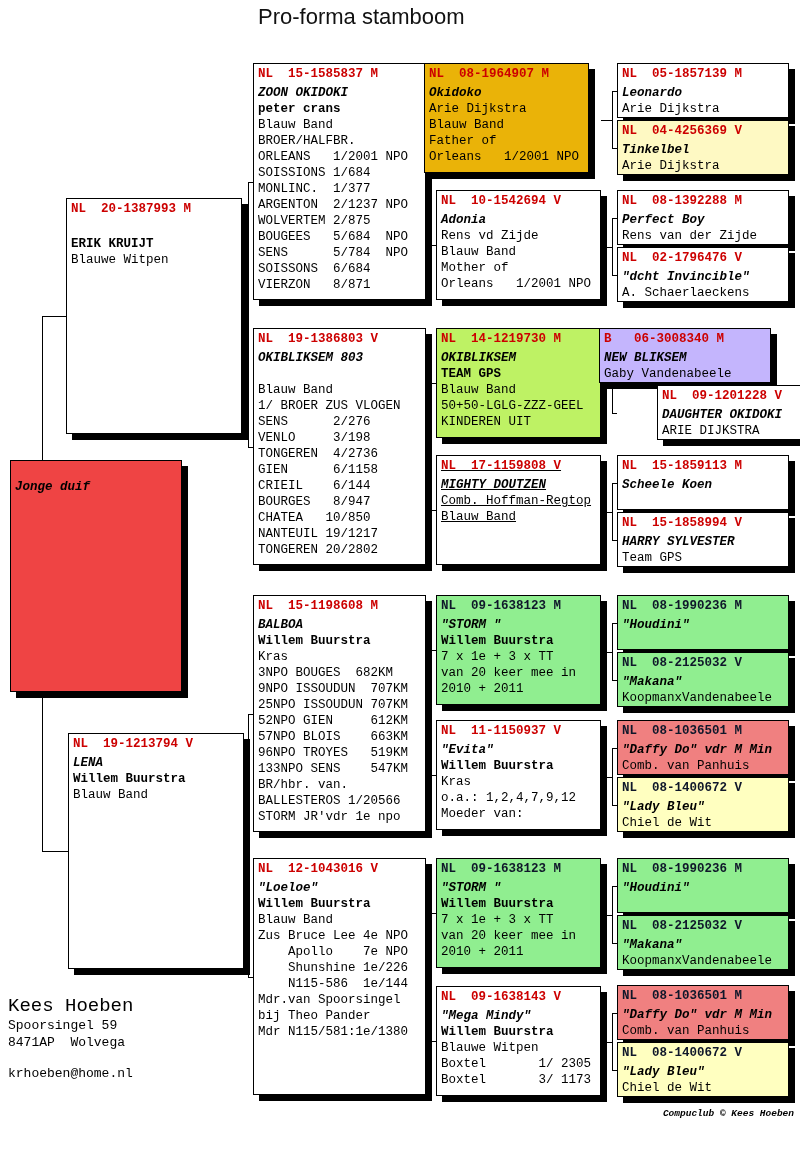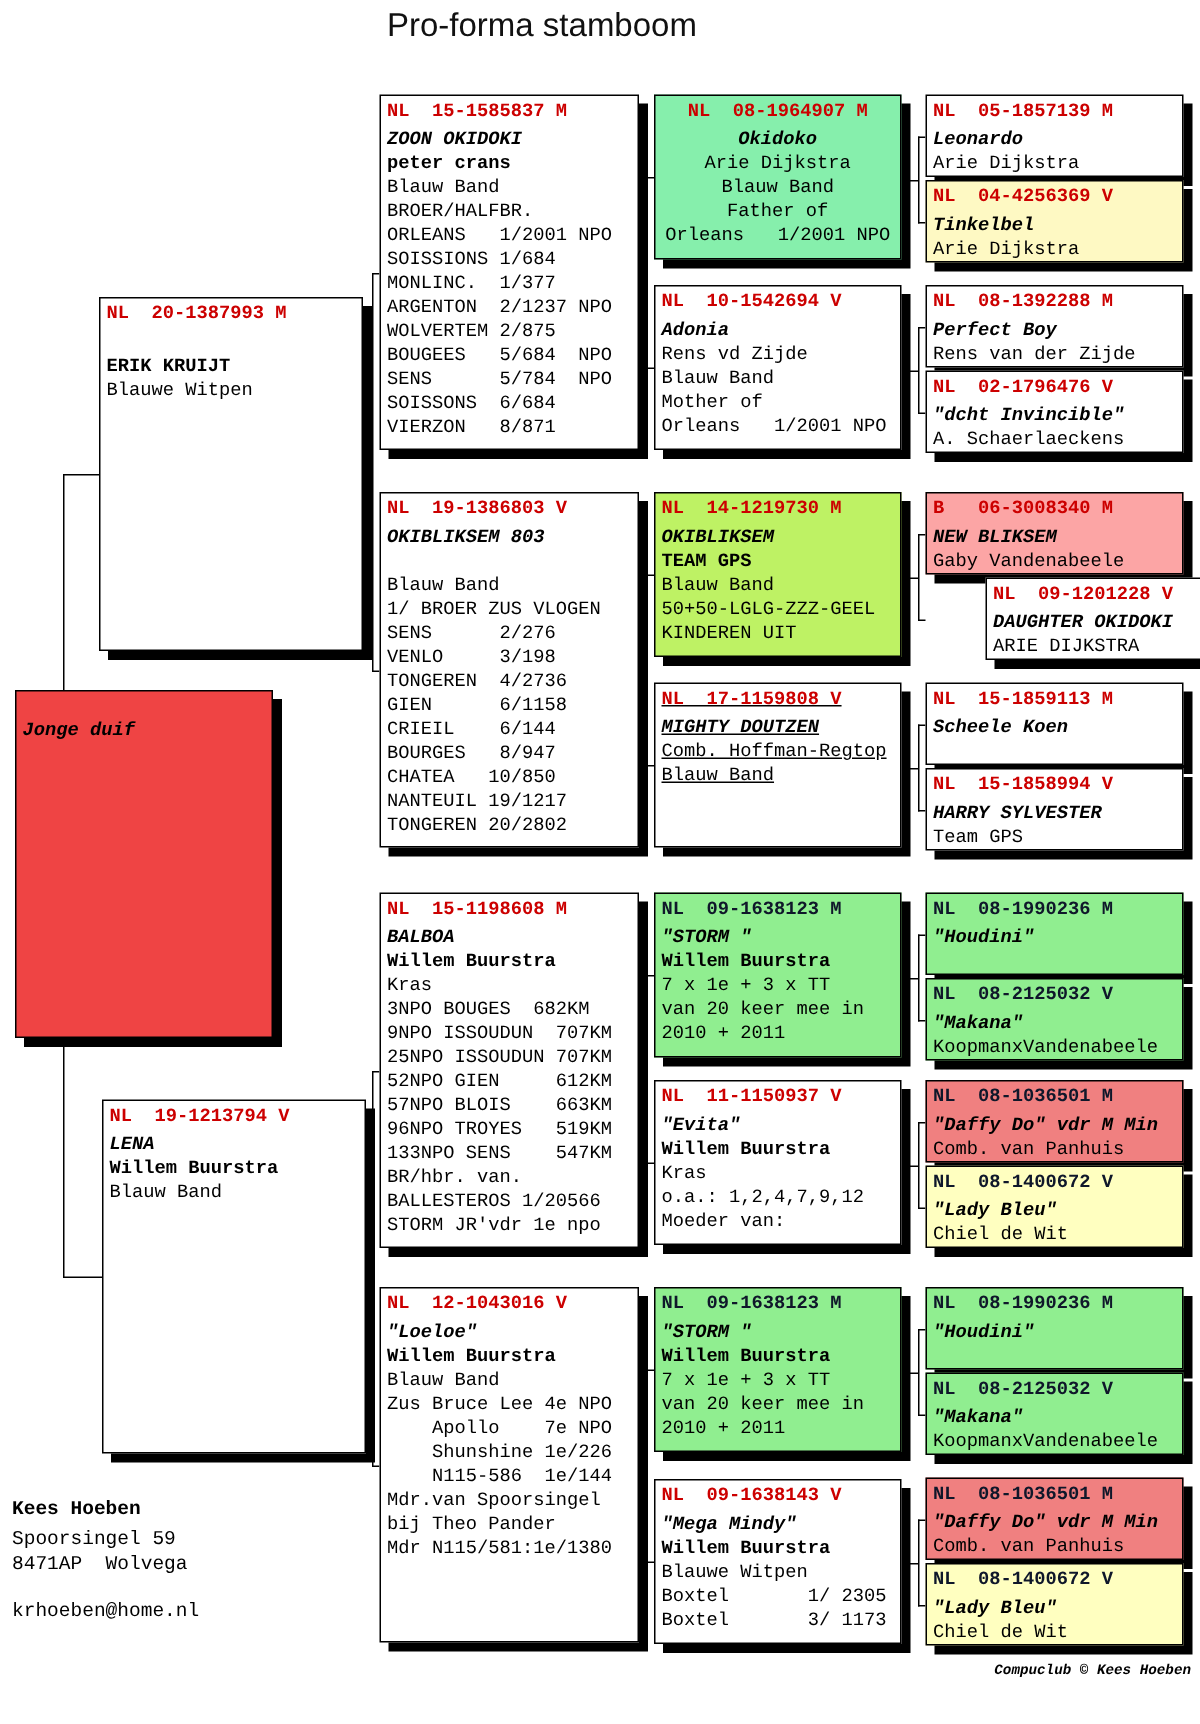--- a/index.html
+++ b/index.html
@@ -9,21 +9,21 @@
          font-size:22px;color:#111;}
   .seg{position:absolute;background:#000;z-index:1;}
   .box{position:absolute;box-sizing:border-box;border:1px solid #000;background:#fff;
        box-shadow:6px 6px 0 #000;padding:2px 4px;z-index:2;}
   .ring{font-weight:bold;white-space:pre;font-size:12.5px;line-height:17px;color:#cc0000;margin-bottom:2px;}
   .ring.black{color:#0f172a;}
   .ln{white-space:pre;font-size:12.5px;line-height:16px;min-height:16px;}
   .b{font-weight:bold;}
   .i{font-style:italic;}
   #owner{position:absolute;left:8px;top:995px;z-index:3;}
-  #owner .oname{font-size:13px;font-weight:bold;line-height:22px;}
+  #owner .oname{font-size:19px;font-weight:normal;line-height:22px;}
   #owner .oline{font-size:13px;line-height:17px;white-space:pre;}
   #owner .oemail{font-size:13px;line-height:17px;margin-top:14px;}
   #credit{position:absolute;right:6px;top:1108px;font-size:9.5px;font-weight:bold;font-style:italic;z-index:3;}
 </style>
 </head>
 <body>
 
 <div id="page">
   <div id="title">Pro-forma stamboom</div>
 
@@ -159,21 +159,21 @@
         <div class="ln b">Willem Buurstra</div>
         <div class="ln">Blauw Band</div>
         <div class="ln">Zus Bruce Lee 4e NPO</div>
         <div class="ln">    Apollo    7e NPO</div>
         <div class="ln">    Shunshine 1e/226</div>
         <div class="ln">    N115-586  1e/144</div>
         <div class="ln">Mdr.van Spoorsingel</div>
         <div class="ln">bij Theo Pander</div>
         <div class="ln">Mdr N115/581:1e/1380</div>
       </div>
-      <div class="box" style="left: 436px; top: 63px; width: 165px; height: 110px; background: #86efac; text-align: center;">
+      <div class="box" style="left: 424px; top: 63px; width: 165px; height: 110px; background: #eab308;">
         <div class="ring">NL  08-1964907 M</div>
         <div class="ln b i">Okidoko</div>
         <div class="ln">Arie Dijkstra</div>
         <div class="ln">Blauw Band</div>
         <div class="ln">Father of</div>
         <div class="ln">Orleans   1/2001 NPO</div>
       </div>
       <div class="box" style="left: 436px; top: 190px; width: 165px; height: 110px; background: rgb(255, 255, 255);">
         <div class="ring">NL  10-1542694 V</div>
         <div class="ln b i">Adonia</div>
@@ -241,21 +241,21 @@
       <div class="box" style="left: 617px; top: 190px; width: 172px; height: 55px; background: rgb(255, 255, 255);">
         <div class="ring">NL  08-1392288 M</div>
         <div class="ln b i">Perfect Boy</div>
         <div class="ln">Rens van der Zijde</div>
       </div>
       <div class="box" style="left: 617px; top: 247px; width: 172px; height: 55px; background: rgb(255, 255, 255);">
         <div class="ring">NL  02-1796476 V</div>
         <div class="ln b i">"dcht Invincible"</div>
         <div class="ln">A. Schaerlaeckens</div>
       </div>
-      <div class="box" style="left: 617px; top: 328px; width: 172px; height: 55px; background: #fca5a5;">
+      <div class="box" style="left: 599px; top: 328px; width: 172px; height: 55px; background: #c4b5fd;">
         <div class="ring">B   06-3008340 M</div>
         <div class="ln b i">NEW BLIKSEM</div>
         <div class="ln">Gaby Vandenabeele</div>
       </div>
       <div class="box" style="left: 617px; top: 385px; width: 172px; height: 55px; background: rgb(255, 255, 255); margin-left: 40px;">
         <div class="ring">NL  09-1201228 V</div>
         <div class="ln b i">DAUGHTER OKIDOKI</div>
         <div class="ln">ARIE DIJKSTRA</div>
       </div>
       <div class="box" style="left: 617px; top: 455px; width: 172px; height: 55px; background: rgb(255, 255, 255);">

